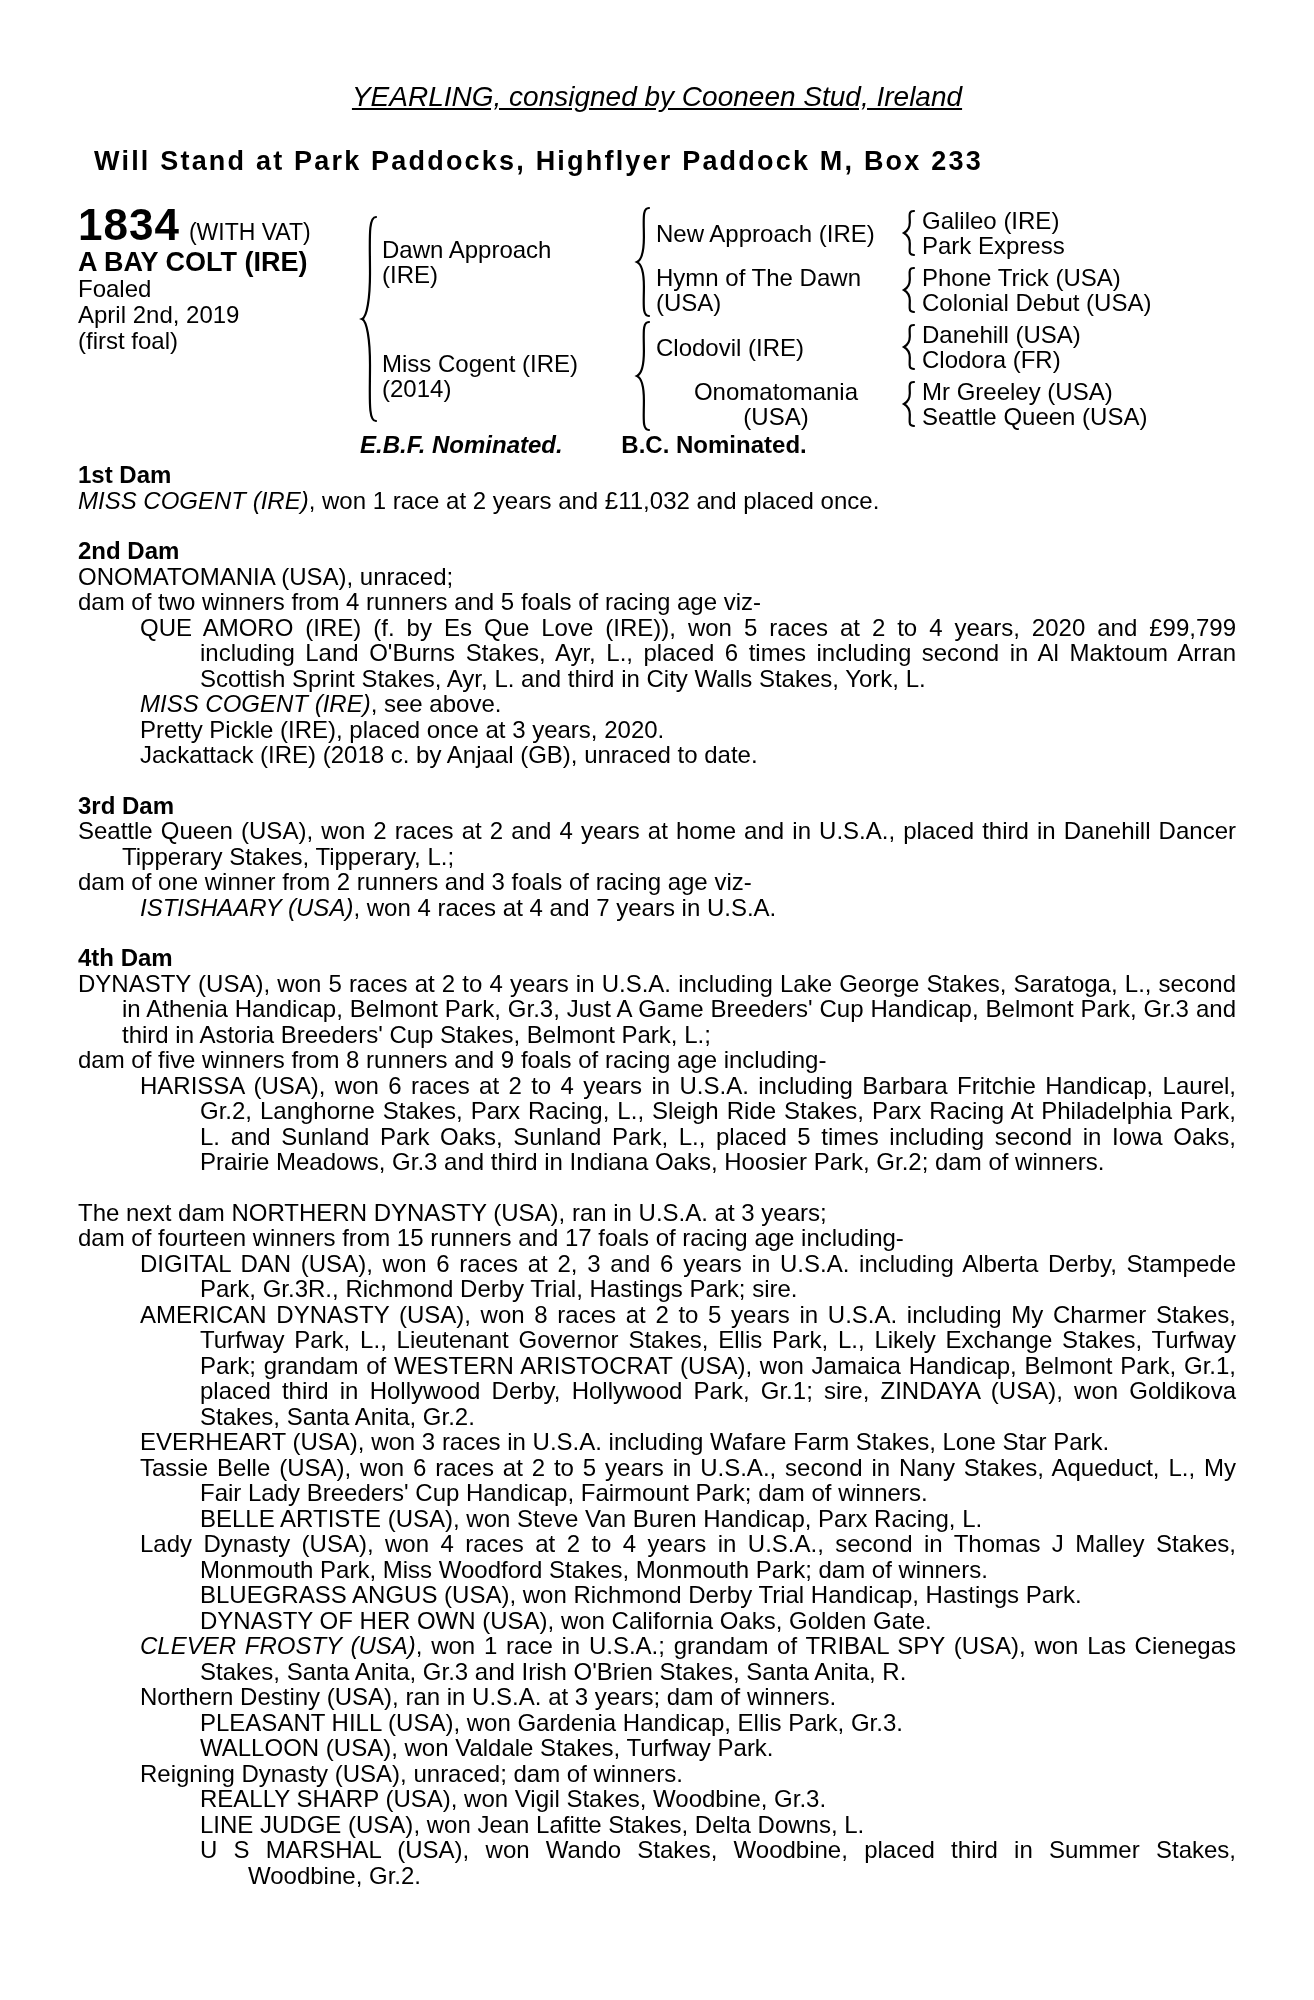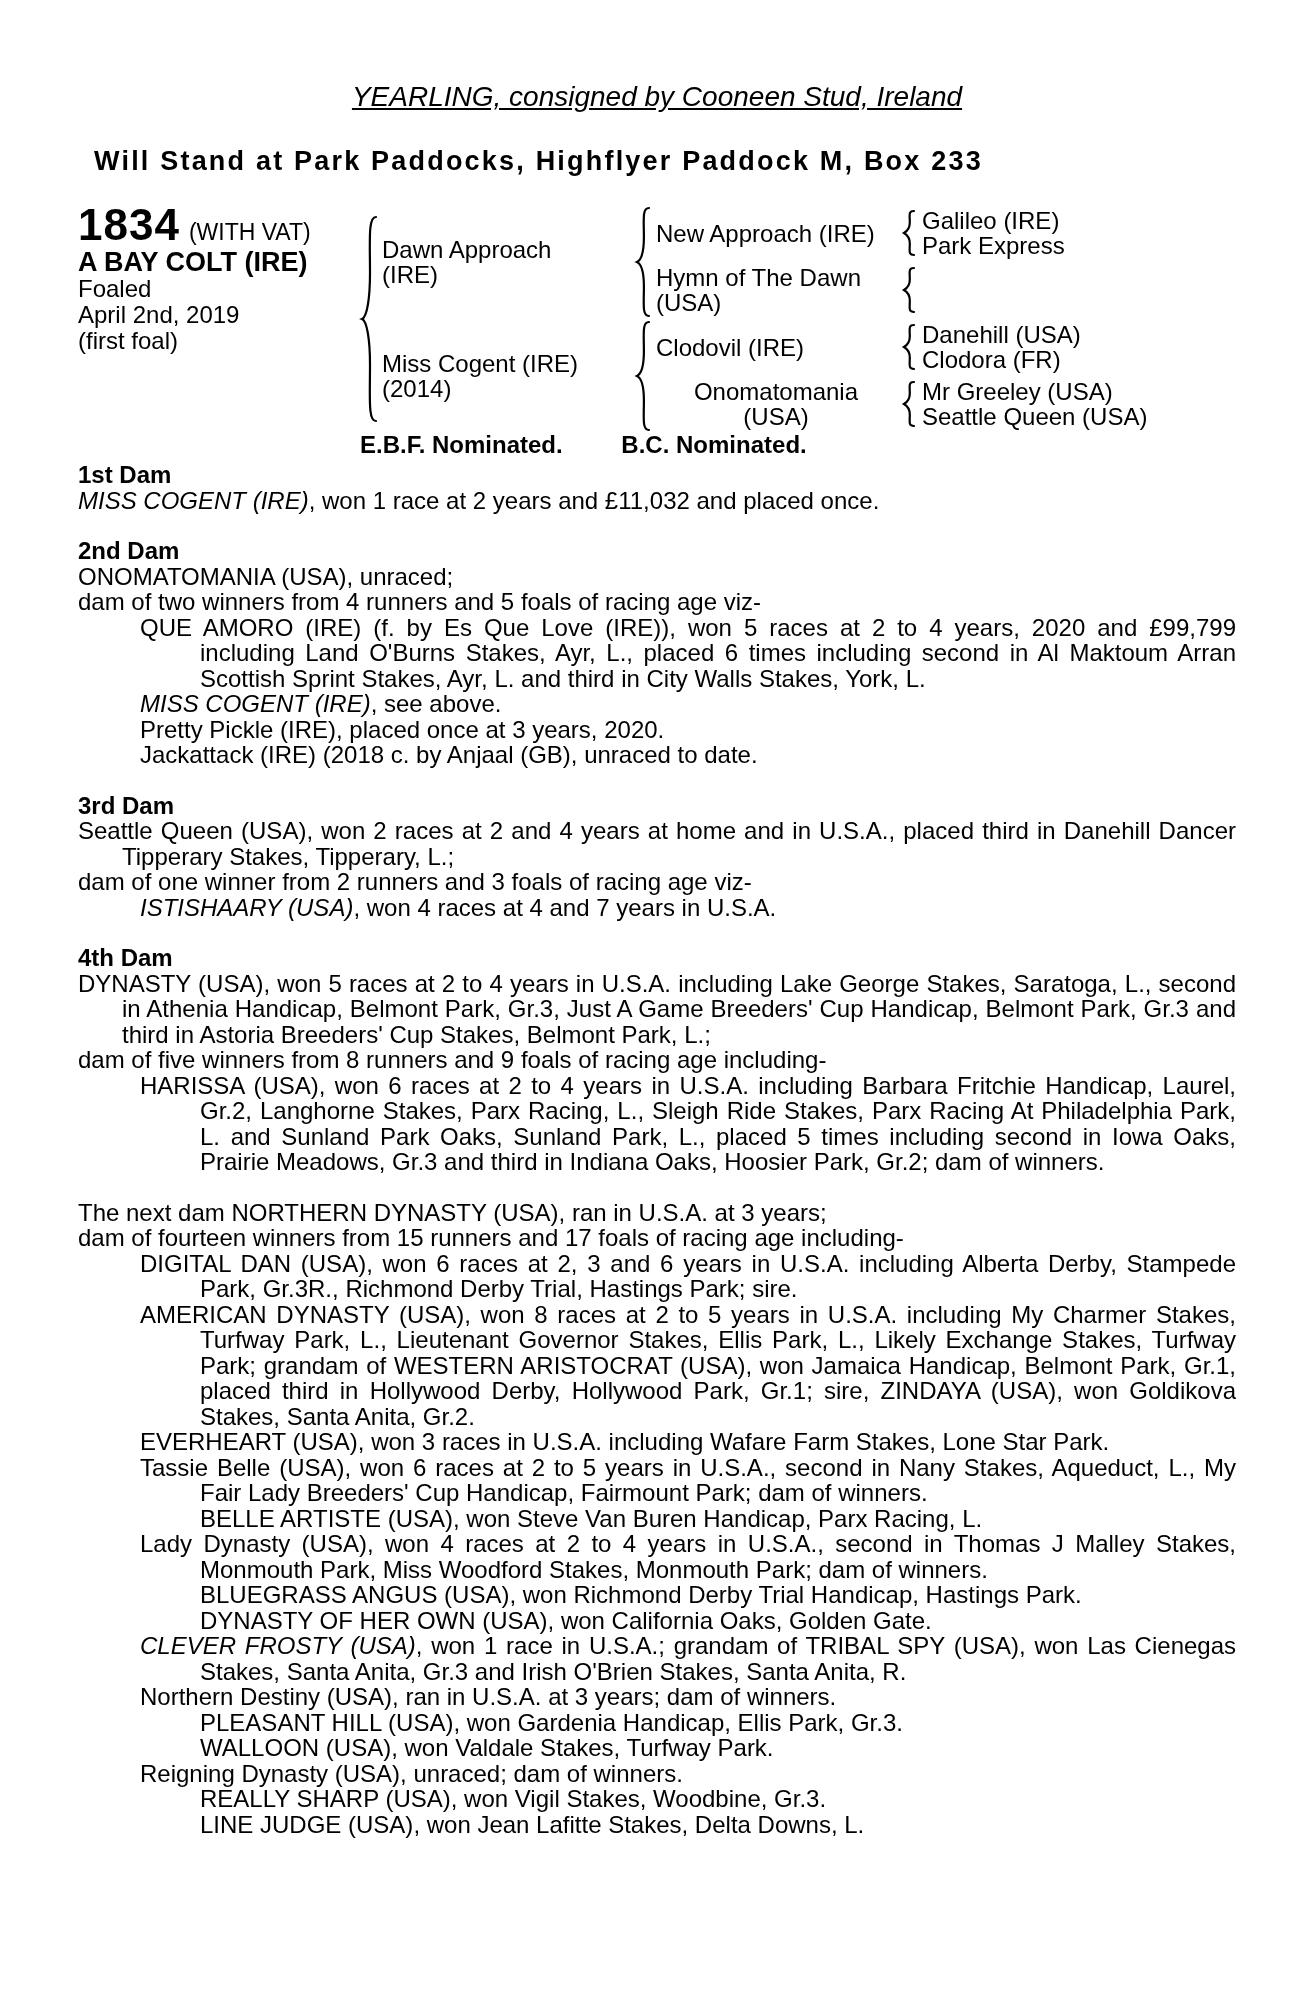--- a/index.html
+++ b/index.html
@@ -30,21 +30,21 @@
   .lot-number{font-weight:bold;font-size:44px;letter-spacing:1px;}
   .lot-vat{font-size:23px;margin-left:9px;}
   .lot-desc{font-weight:bold;font-size:27px;margin-top:5px;white-space:nowrap;}
   .lot-line{font-size:24px;line-height:25px;margin-top:1px;}
   .ped-cell{display:flex;flex-direction:column;justify-content:center;}
   .ped-cell div{white-space:nowrap;}
   .brace-cell{display:flex;align-items:center;justify-content:center;}
   .brace-cell svg{display:block;}
   
   .nominated{margin-top:3px;font-weight:bold;font-size:24px;line-height:26px;}
-  .nom1{margin-left:282px;}
+  .nom1{margin-left:282px;font-style:italic;}
   .nom2{margin-left:52px;}
   
   .section{margin-top:25px;}
   .section.first{margin-top:4px;}
   .sec-heading{font-weight:bold;}
   .para{margin:0;text-align:justify;}
   .lv0{padding-left:44px;text-indent:-44px;}
   .lv1{padding-left:122px;text-indent:-60px;}
   .lv2{padding-left:170px;text-indent:-48px;}
   .b{font-weight:normal;}
@@ -123,20 +123,24 @@
         <div>(USA)</div>
       </div>
       <div class="brace-cell" style="grid-area: 10 / 6 / 12;">
         <svg width="16" height="48" viewBox="0 0 16 48">
           <path d="M 13 2 C 7.2 2 8.8 5.76 8.8 13.440000000000001 C 8.8 19.200000000000003 6.4 22 3 24 C 6.4 26 8.8 28.799999999999997 8.8 34.56 C 8.8 42.24 7.2 46 13 46" fill="none" stroke="#000" stroke-width="2.2" stroke-linecap="round"></path>
         </svg>
       </div>
       <div class="ped-cell" style="grid-area: 1 / 7 / 3;">
         <div>Galileo (IRE)</div>
         <div>Park Express</div>
+      </div>
+      <div class="ped-cell" style="grid-area: 4 / 7 / 6;">
+        <div>Phone Trick (USA)</div>
+        <div>Colonial Debut (USA)</div>
       </div>
       <div class="ped-cell" style="grid-area: 7 / 7 / 9;">
         <div>Danehill (USA)</div>
         <div>Clodora (FR)</div>
       </div>
       <div class="ped-cell" style="grid-area: 10 / 7 / 12;">
         <div>Mr Greeley (USA)</div>
         <div>Seattle Queen (USA)</div>
       </div>
     </div>
@@ -183,16 +187,17 @@
         <p class="para lv1"><span class="b ">Lady Dynasty (USA)</span><span>, won 4 races at 2 to 4 years in U.S.A., second in Thomas J Malley Stakes, Monmouth Park, Miss Woodford Stakes, Monmouth Park; dam of winners.</span></p>
         <p class="para lv2"><span class="b ">BLUEGRASS ANGUS (USA)</span><span>, won Richmond Derby Trial Handicap, Hastings Park.</span></p>
         <p class="para lv2"><span class="b ">DYNASTY OF HER OWN (USA)</span><span>, won California Oaks, Golden Gate.</span></p>
         <p class="para lv1"><span class="i">CLEVER FROSTY (USA)</span><span>, won 1 race in U.S.A.; grandam of </span><span class="b ">TRIBAL SPY (USA)</span><span>, won Las Cienegas Stakes, Santa Anita, </span><span class="b ">Gr.3</span><span> and Irish O'Brien Stakes, Santa Anita, </span><span class="b ">R.</span></p>
         <p class="para lv1"><span>Northern Destiny (USA), ran in U.S.A. at 3 years; dam of winners.</span></p>
         <p class="para lv2"><span class="b ">PLEASANT HILL (USA)</span><span>, won Gardenia Handicap, Ellis Park, </span><span class="b ">Gr.3</span><span>.</span></p>
         <p class="para lv2"><span class="b ">WALLOON (USA)</span><span>, won Valdale Stakes, Turfway Park.</span></p>
         <p class="para lv1"><span>Reigning Dynasty (USA), unraced; dam of winners.</span></p>
         <p class="para lv2"><span class="b ">REALLY SHARP (USA)</span><span>, won Vigil Stakes, Woodbine, </span><span class="b ">Gr.3</span><span>.</span></p>
         <p class="para lv2"><span class="b ">LINE JUDGE (USA)</span><span>, won Jean Lafitte Stakes, Delta Downs, </span><span class="b ">L.</span></p>
+        <p class="para lv2"><span class="b ">U S MARSHAL (USA)</span><span>, won Wando Stakes, Woodbine, placed third in Summer Stakes, Woodbine, </span><span class="b ">Gr.2</span><span>.</span></p>
       </div>
     </div>
 
 </div>
 
 </body></html>

